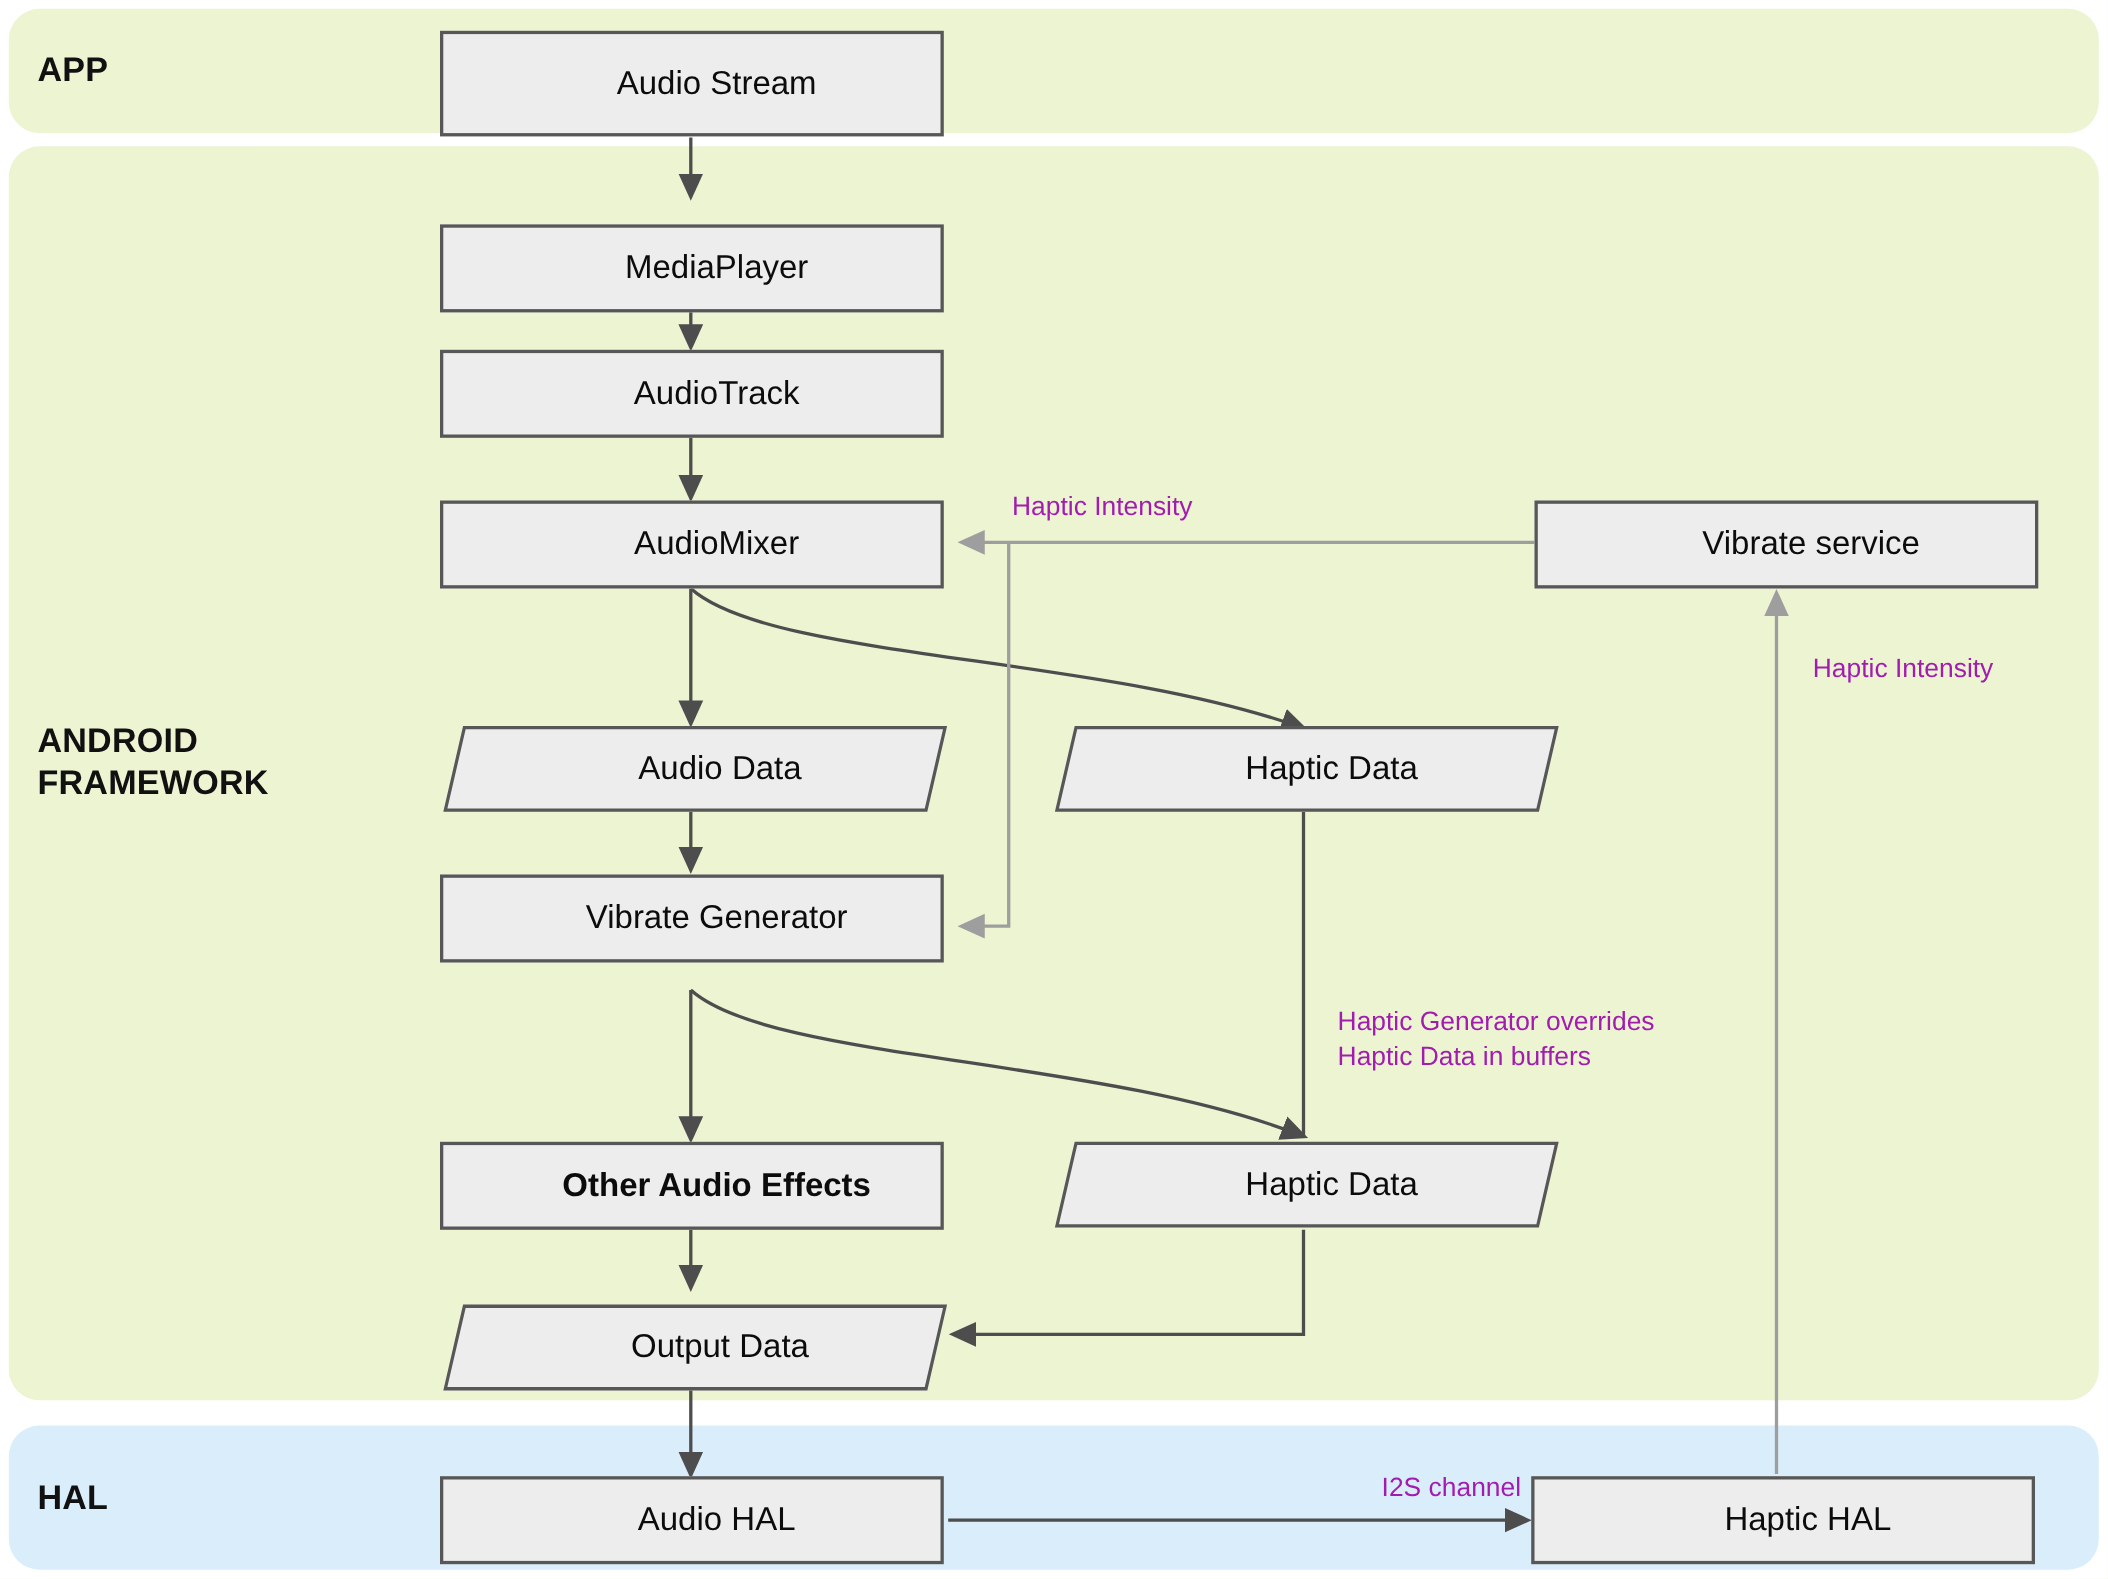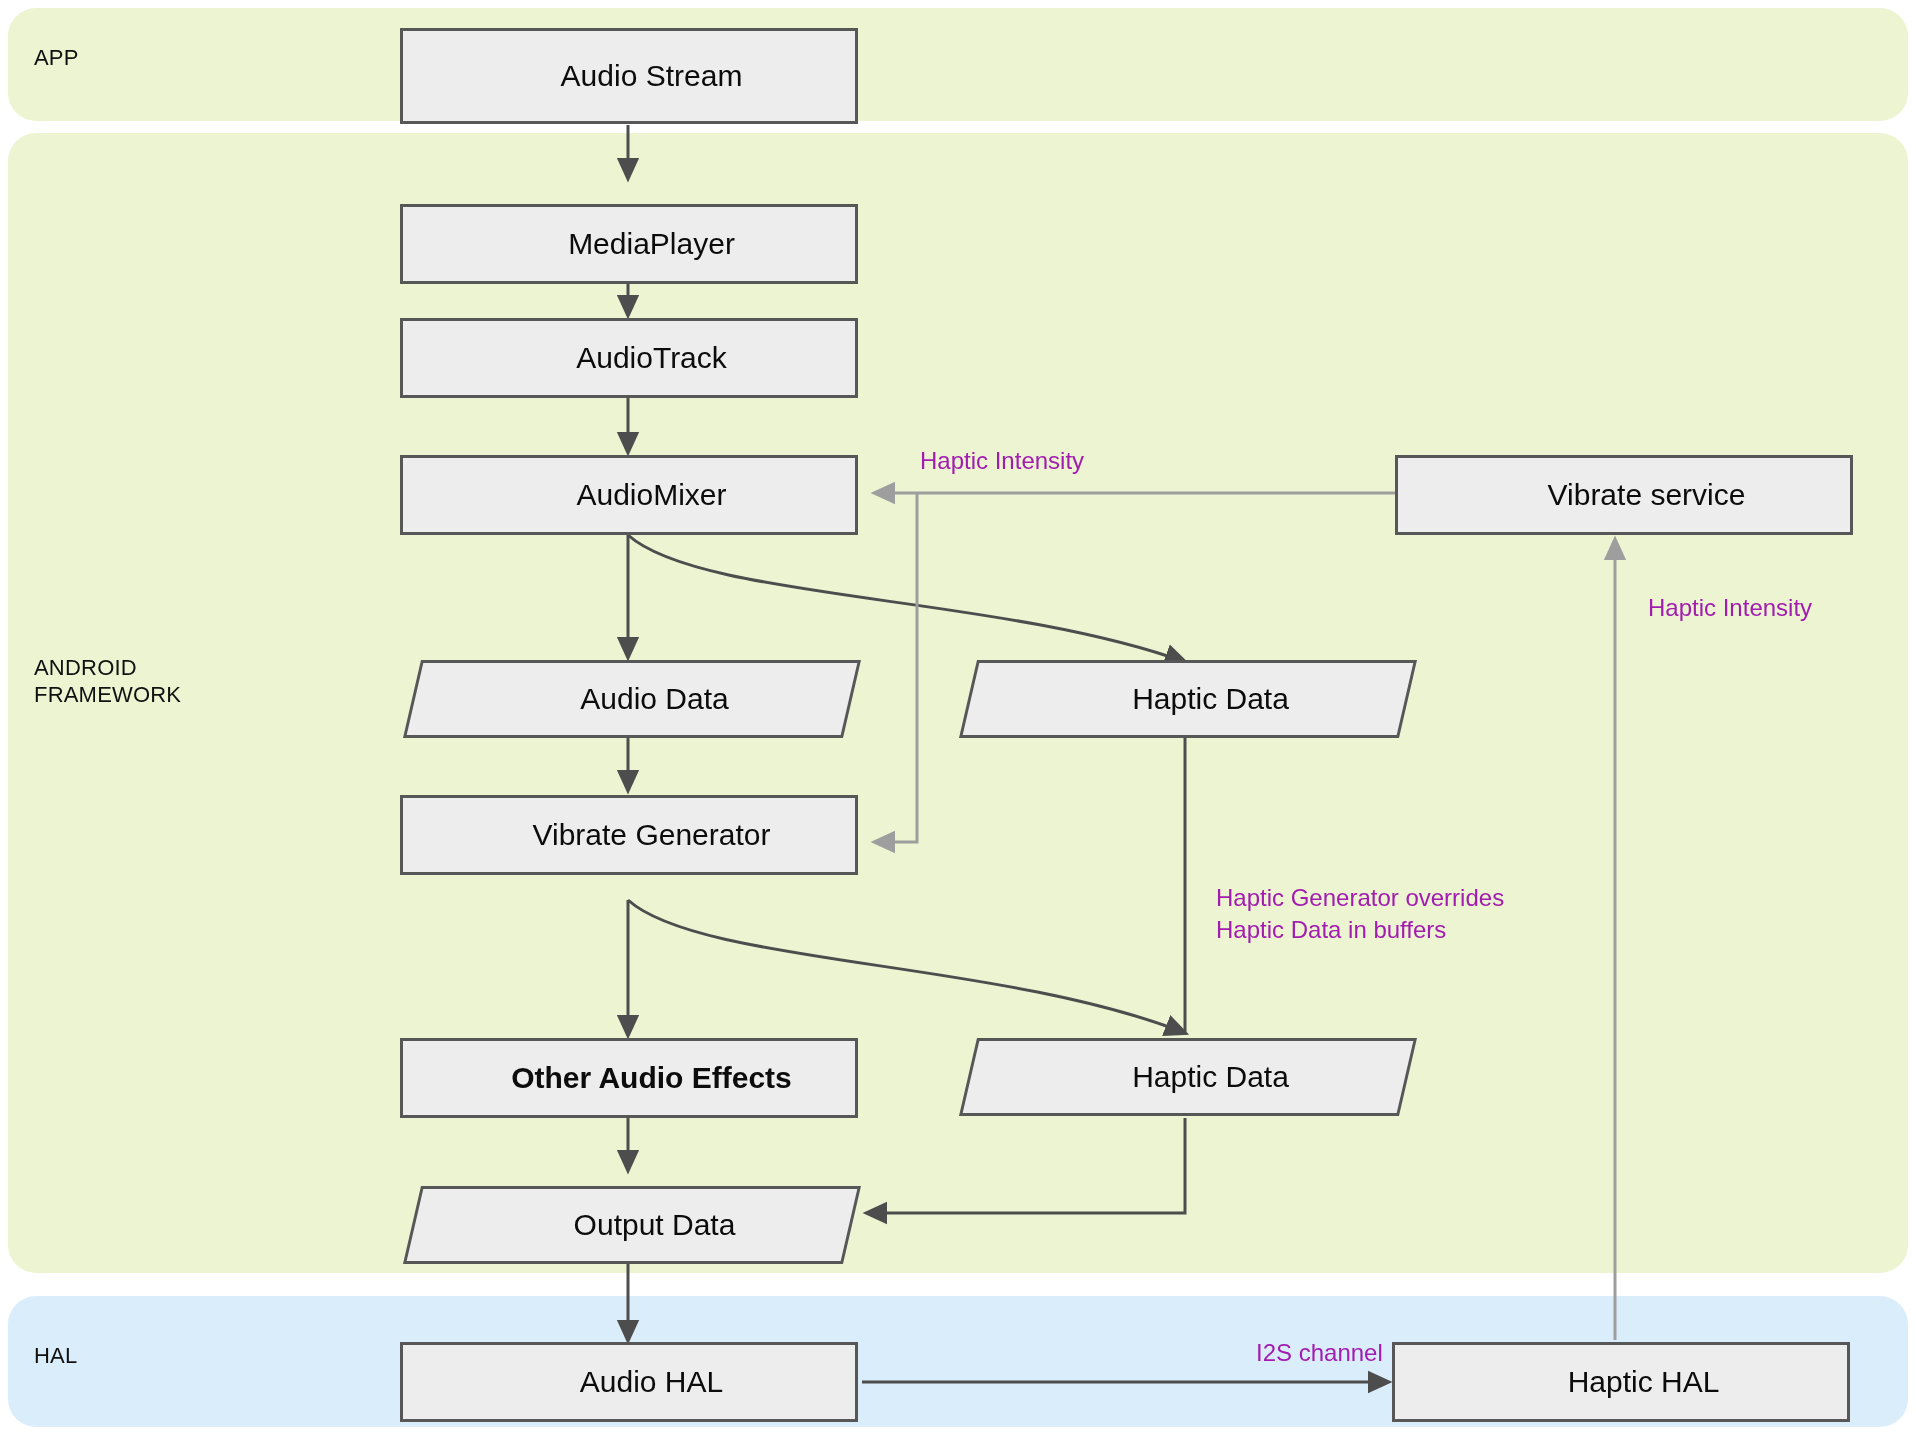--- a/index.html
+++ b/index.html
@@ -16,22 +16,22 @@
     height: 1435px;
     background: #ffffff;
     overflow: hidden;
   }
   .band {
     position: absolute;
     border-radius: 28px;
   }
   .band-label {
     position: absolute;
-    font-weight: normal;
-    font-size: 22px;
+    font-weight: bold;
+    font-size: 31px;
     color: #111111;
     line-height: 1.22;
     letter-spacing: 0.2px;
     white-space: pre-line;
   }
   .node {
     position: absolute;
     box-sizing: border-box;
     background: #ededee;
     border: 3px solid #575757;
@@ -191,18 +191,18 @@
   </div>
 
   <div class="node" style="left:1392px; top:1342px; width:458px; height:80px;">
     <span>Haptic HAL</span>
   </div>
 
   <div class="edge-label" style="left:920px; top:445px;">Haptic Intensity</div>
 
   <div class="edge-label" style="left:1648px; top:592px;">Haptic Intensity</div>
 
-  <div class="edge-label" style="left:1216px; top:882px;">Haptic Generator overrides
+  <div class="edge-label" style="left:1216px; top:913px;">Haptic Generator overrides
 Haptic Data in buffers</div>
 
   <div class="edge-label" style="left:1256px; top:1337px;">I2S channel</div>
 
 </div>
 
 </body></html>

